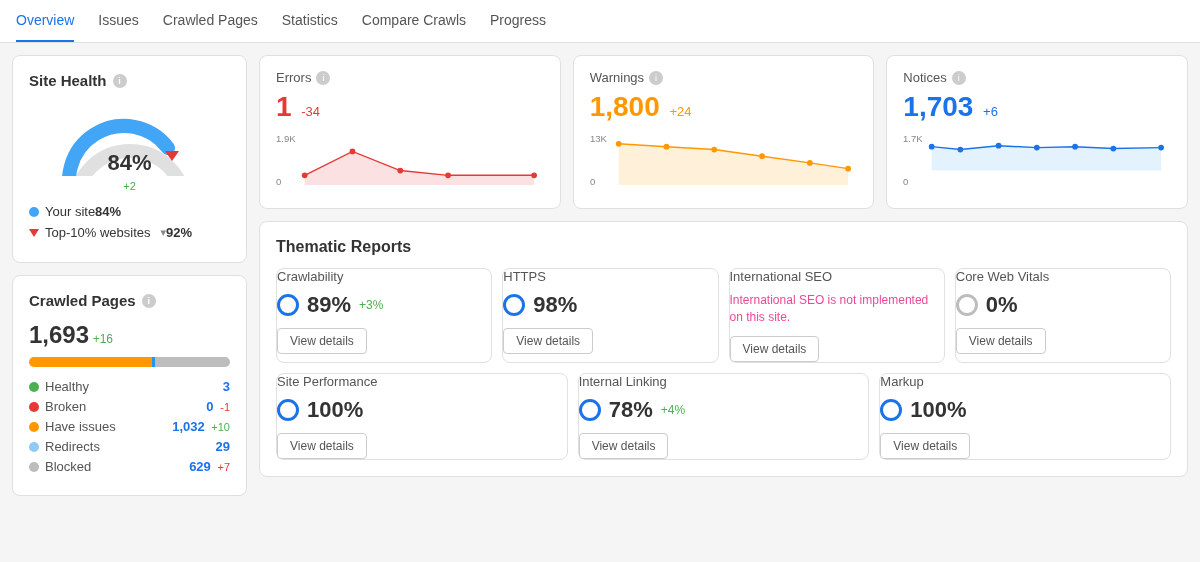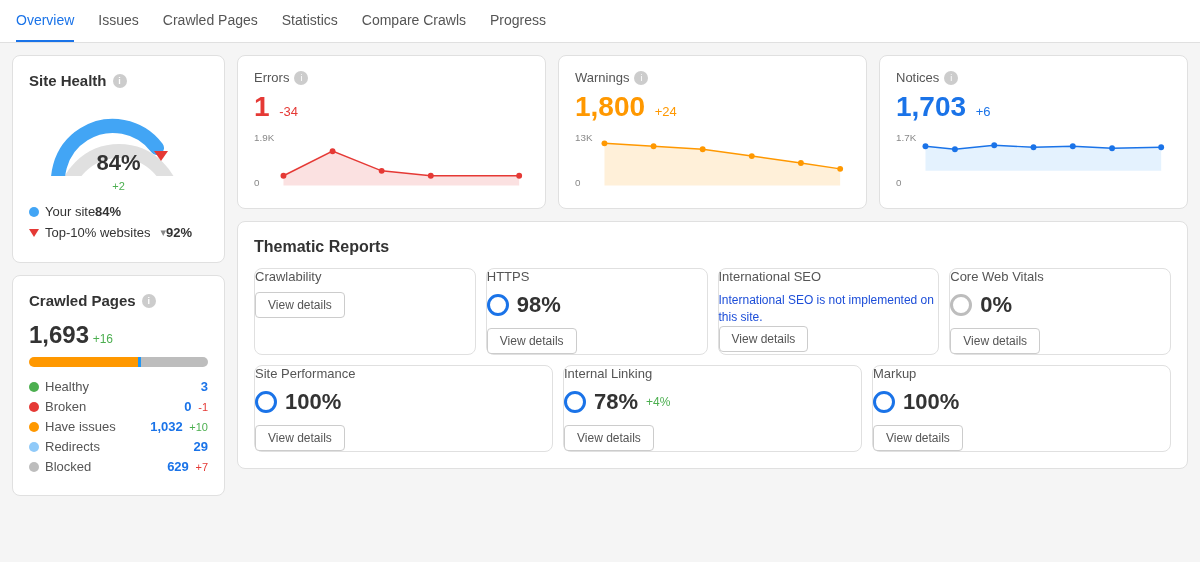--- a/index.html
+++ b/index.html
@@ -5,21 +5,21 @@
     * { box-sizing: border-box; margin: 0; padding: 0; }
     body { font-family: -apple-system, BlinkMacSystemFont, 'Segoe UI', Arial, sans-serif; background: #f5f5f5; color: #333; font-size: 13px; }
 
     
     .nav { background: #fff; border-bottom: 1px solid #e0e0e0; padding: 0 16px; display: flex; align-items: center; gap: 24px; }
     .nav-item { padding: 12px 0; cursor: pointer; font-size: 14px; color: #555; border-bottom: 2px solid transparent; }
     .nav-item.active { color: #1a73e8; border-bottom: 2px solid #1a73e8; font-weight: 500; }
 
     
     .main { display: flex; gap: 12px; padding: 12px; max-width: 1200px; }
-    .sidebar { width: 213px; flex-shrink: 0; display: flex; flex-direction: column; gap: 12px; }
+    .sidebar { width: 235px; flex-shrink: 0; display: flex; flex-direction: column; gap: 12px; }
     .content { flex: 1; display: flex; flex-direction: column; gap: 12px; }
 
     
     .card { background: #fff; border: 1px solid #e0e0e0; border-radius: 8px; padding: 16px; }
 
     
     .section-title { font-size: 15px; font-weight: 600; margin-bottom: 12px; display: flex; align-items: center; gap: 6px; }
     .info-icon { width: 14px; height: 14px; border-radius: 50%; background: #ccc; color: #fff; font-size: 9px; display: inline-flex; align-items: center; justify-content: center; cursor: pointer; flex-shrink: 0; }
 
     
@@ -69,21 +69,21 @@
 
     
     .thematic-title { font-size: 16px; font-weight: 600; margin-bottom: 12px; }
     .reports-grid { display: grid; grid-template-columns: repeat(4, 1fr); gap: 10px; margin-bottom: 10px; }
     .reports-grid-3 { display: grid; grid-template-columns: repeat(3, 1fr); gap: 10px; }
     .report-card { background: #fff; border: 1px solid #e0e0e0; border-radius: 8px; padding: 0; }
     .report-name { font-size: 13px; color: #555; margin-bottom: 8px; }
     .report-pct-row { display: flex; align-items: center; gap: 8px; margin-bottom: 10px; }
     .report-pct { font-size: 22px; font-weight: 700; color: #333; }
     .report-delta { font-size: 12px; color: #4caf50; }
-    .report-desc { font-size: 12px; color: #1d4ed8; line-height: 1.4; }
+    .report-desc { font-size: 12px; color: #ec4899; margin-bottom: 10px; line-height: 1.4; }
     .view-btn { border: 1px solid #ccc; background: #fff; border-radius: 4px; padding: 5px 12px; font-size: 12px; cursor: pointer; color: #555; }
 
     
     .circle-icon { width: 22px; height: 22px; border-radius: 50%; border: 3px solid #1a73e8; flex-shrink: 0; }
     .circle-icon.gray { border-color: #bdbdbd; }
 
     
     .thematic-wrap { background: #fff; border: 1px solid #e0e0e0; border-radius: 8px; padding: 16px; }
   </style>
 </head>
@@ -288,20 +288,25 @@
       </div>
     </div>
 
     <div class="thematic-wrap">
       <div class="thematic-title">Thematic Reports</div>
 
       <div class="reports-grid">
 
         <div class="report-card">
           <div class="report-name">Crawlability</div>
+          <div class="report-pct-row">
+            <div class="circle-icon"></div>
+            <span class="report-pct">89%</span>
+            <span class="report-delta">+3%</span>
+          </div>
           <button class="view-btn">View details</button>
         </div>
 
         <div class="report-card">
           <div class="report-name">HTTPS</div>
           <div class="report-pct-row">
             <div class="circle-icon"></div>
             <span class="report-pct">98%</span>
             <span class="report-delta"></span>
           </div>

